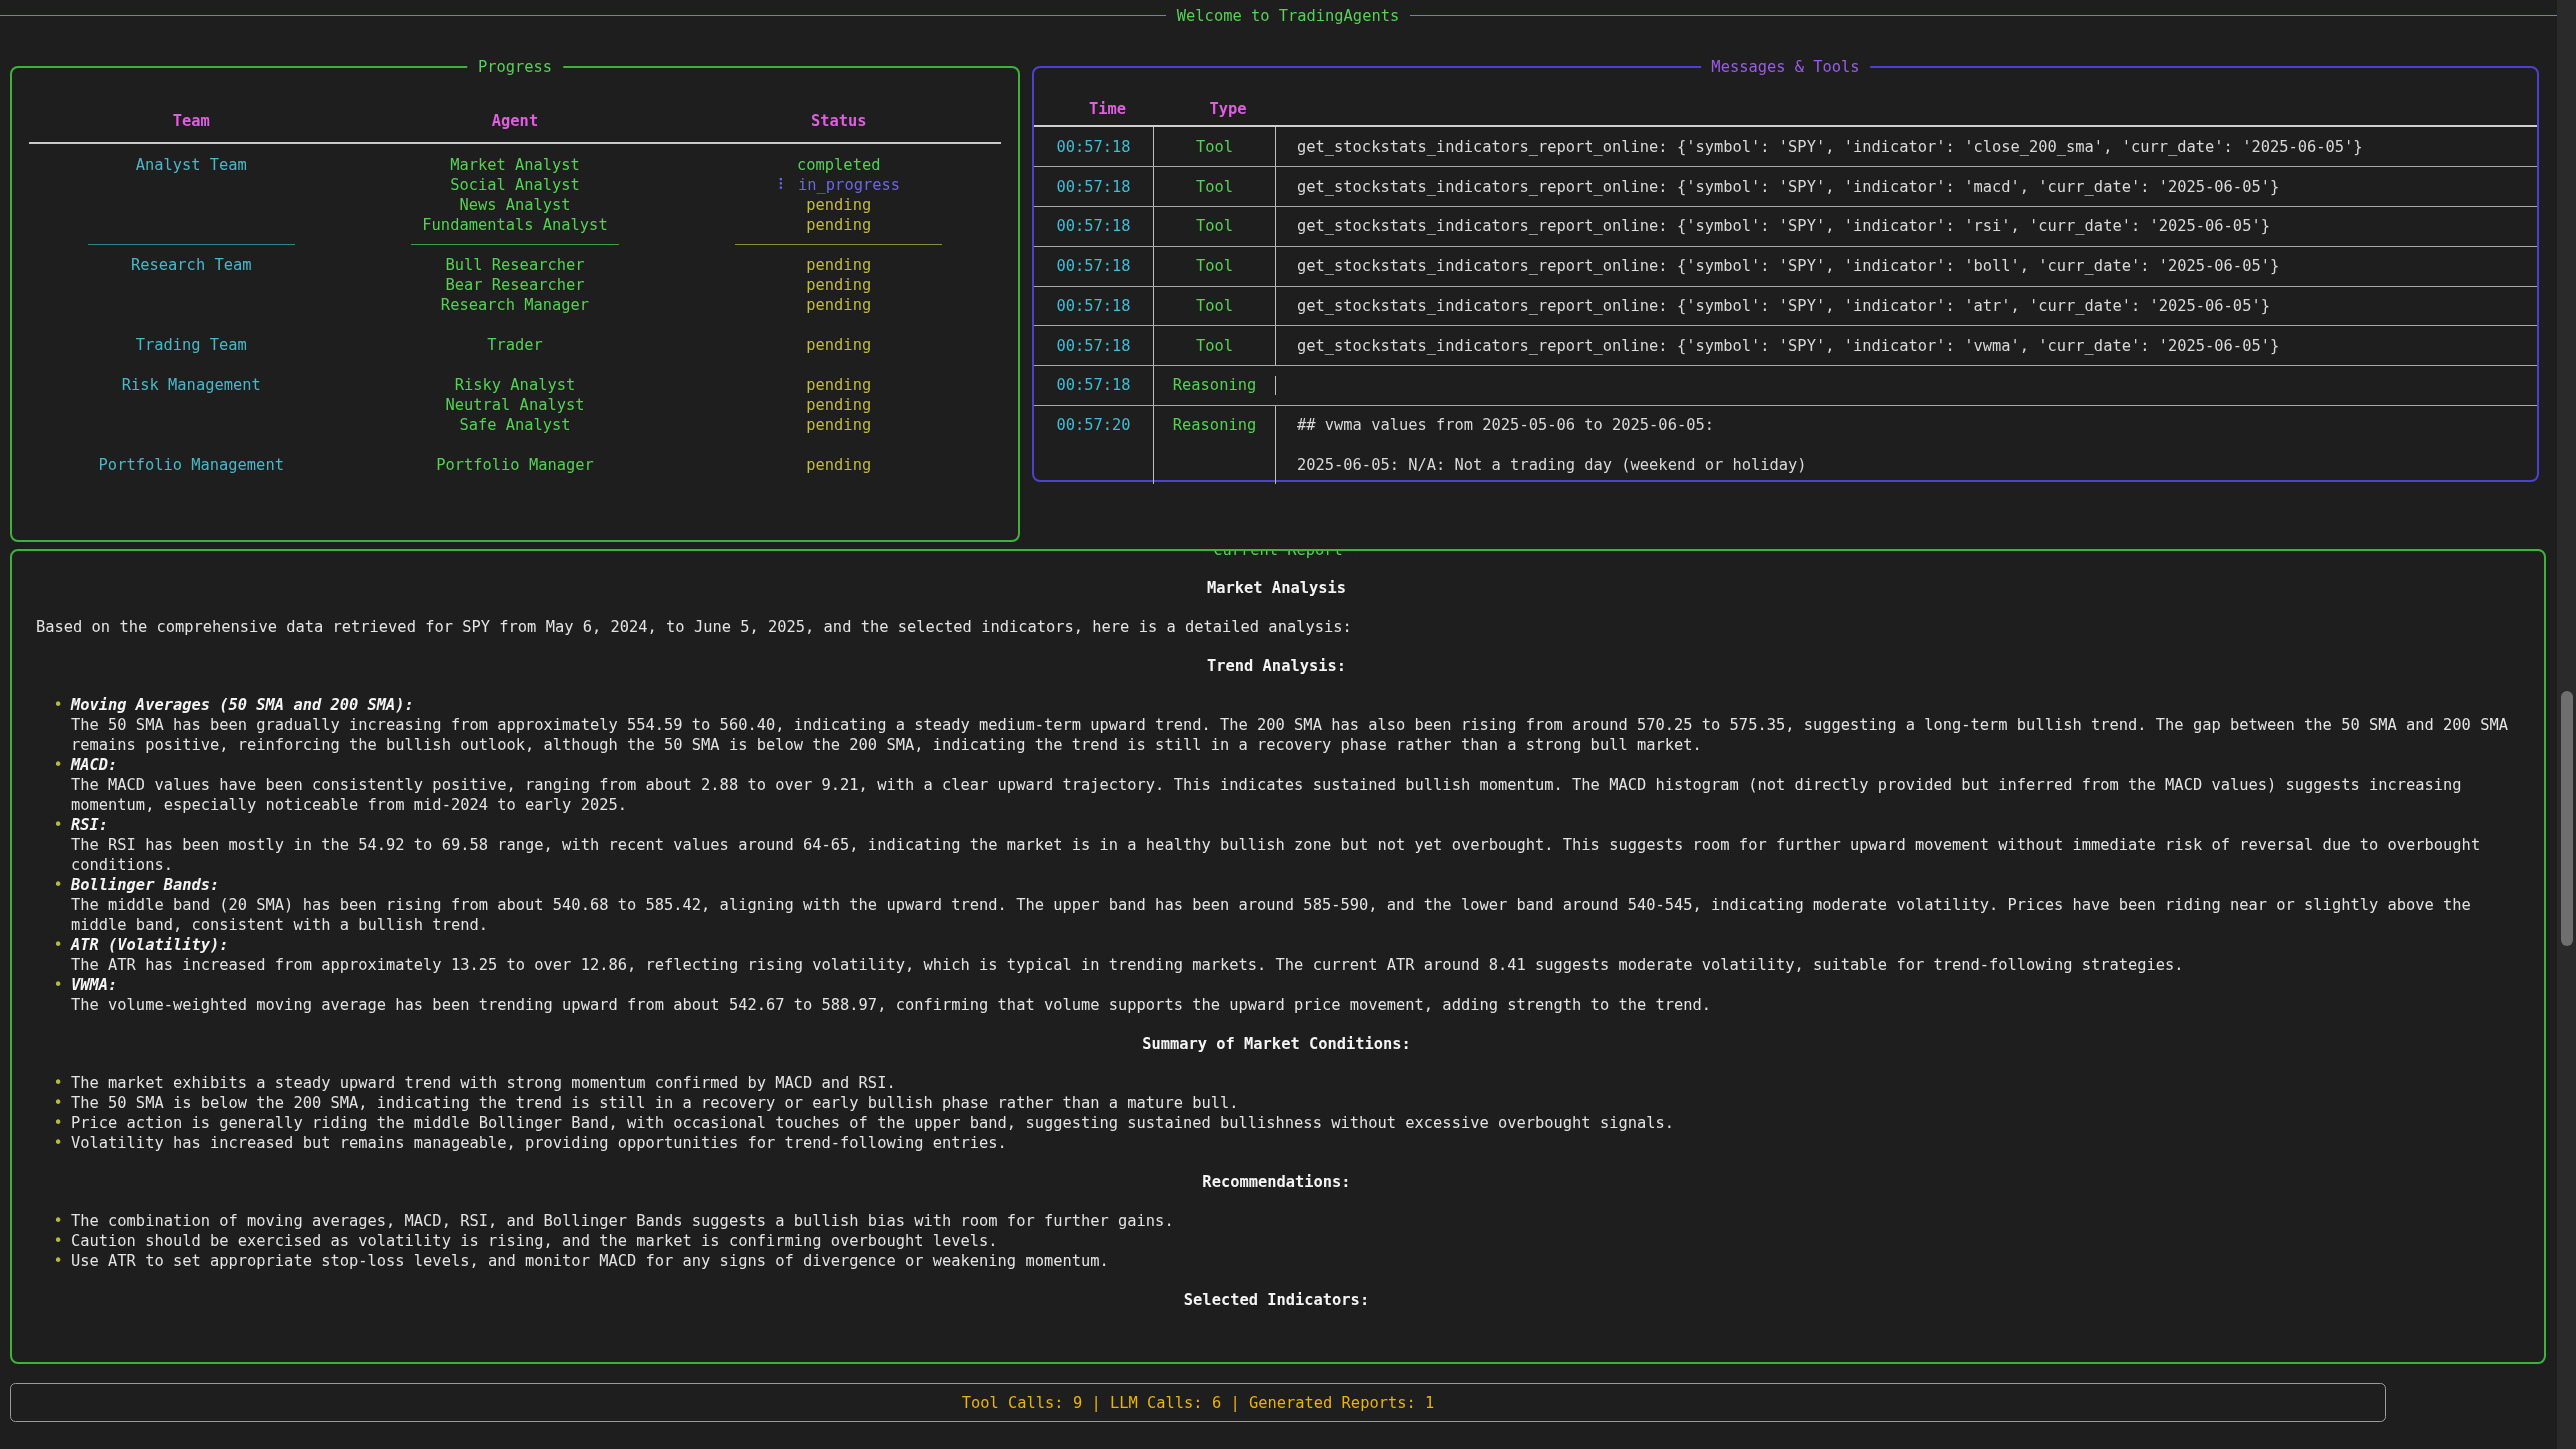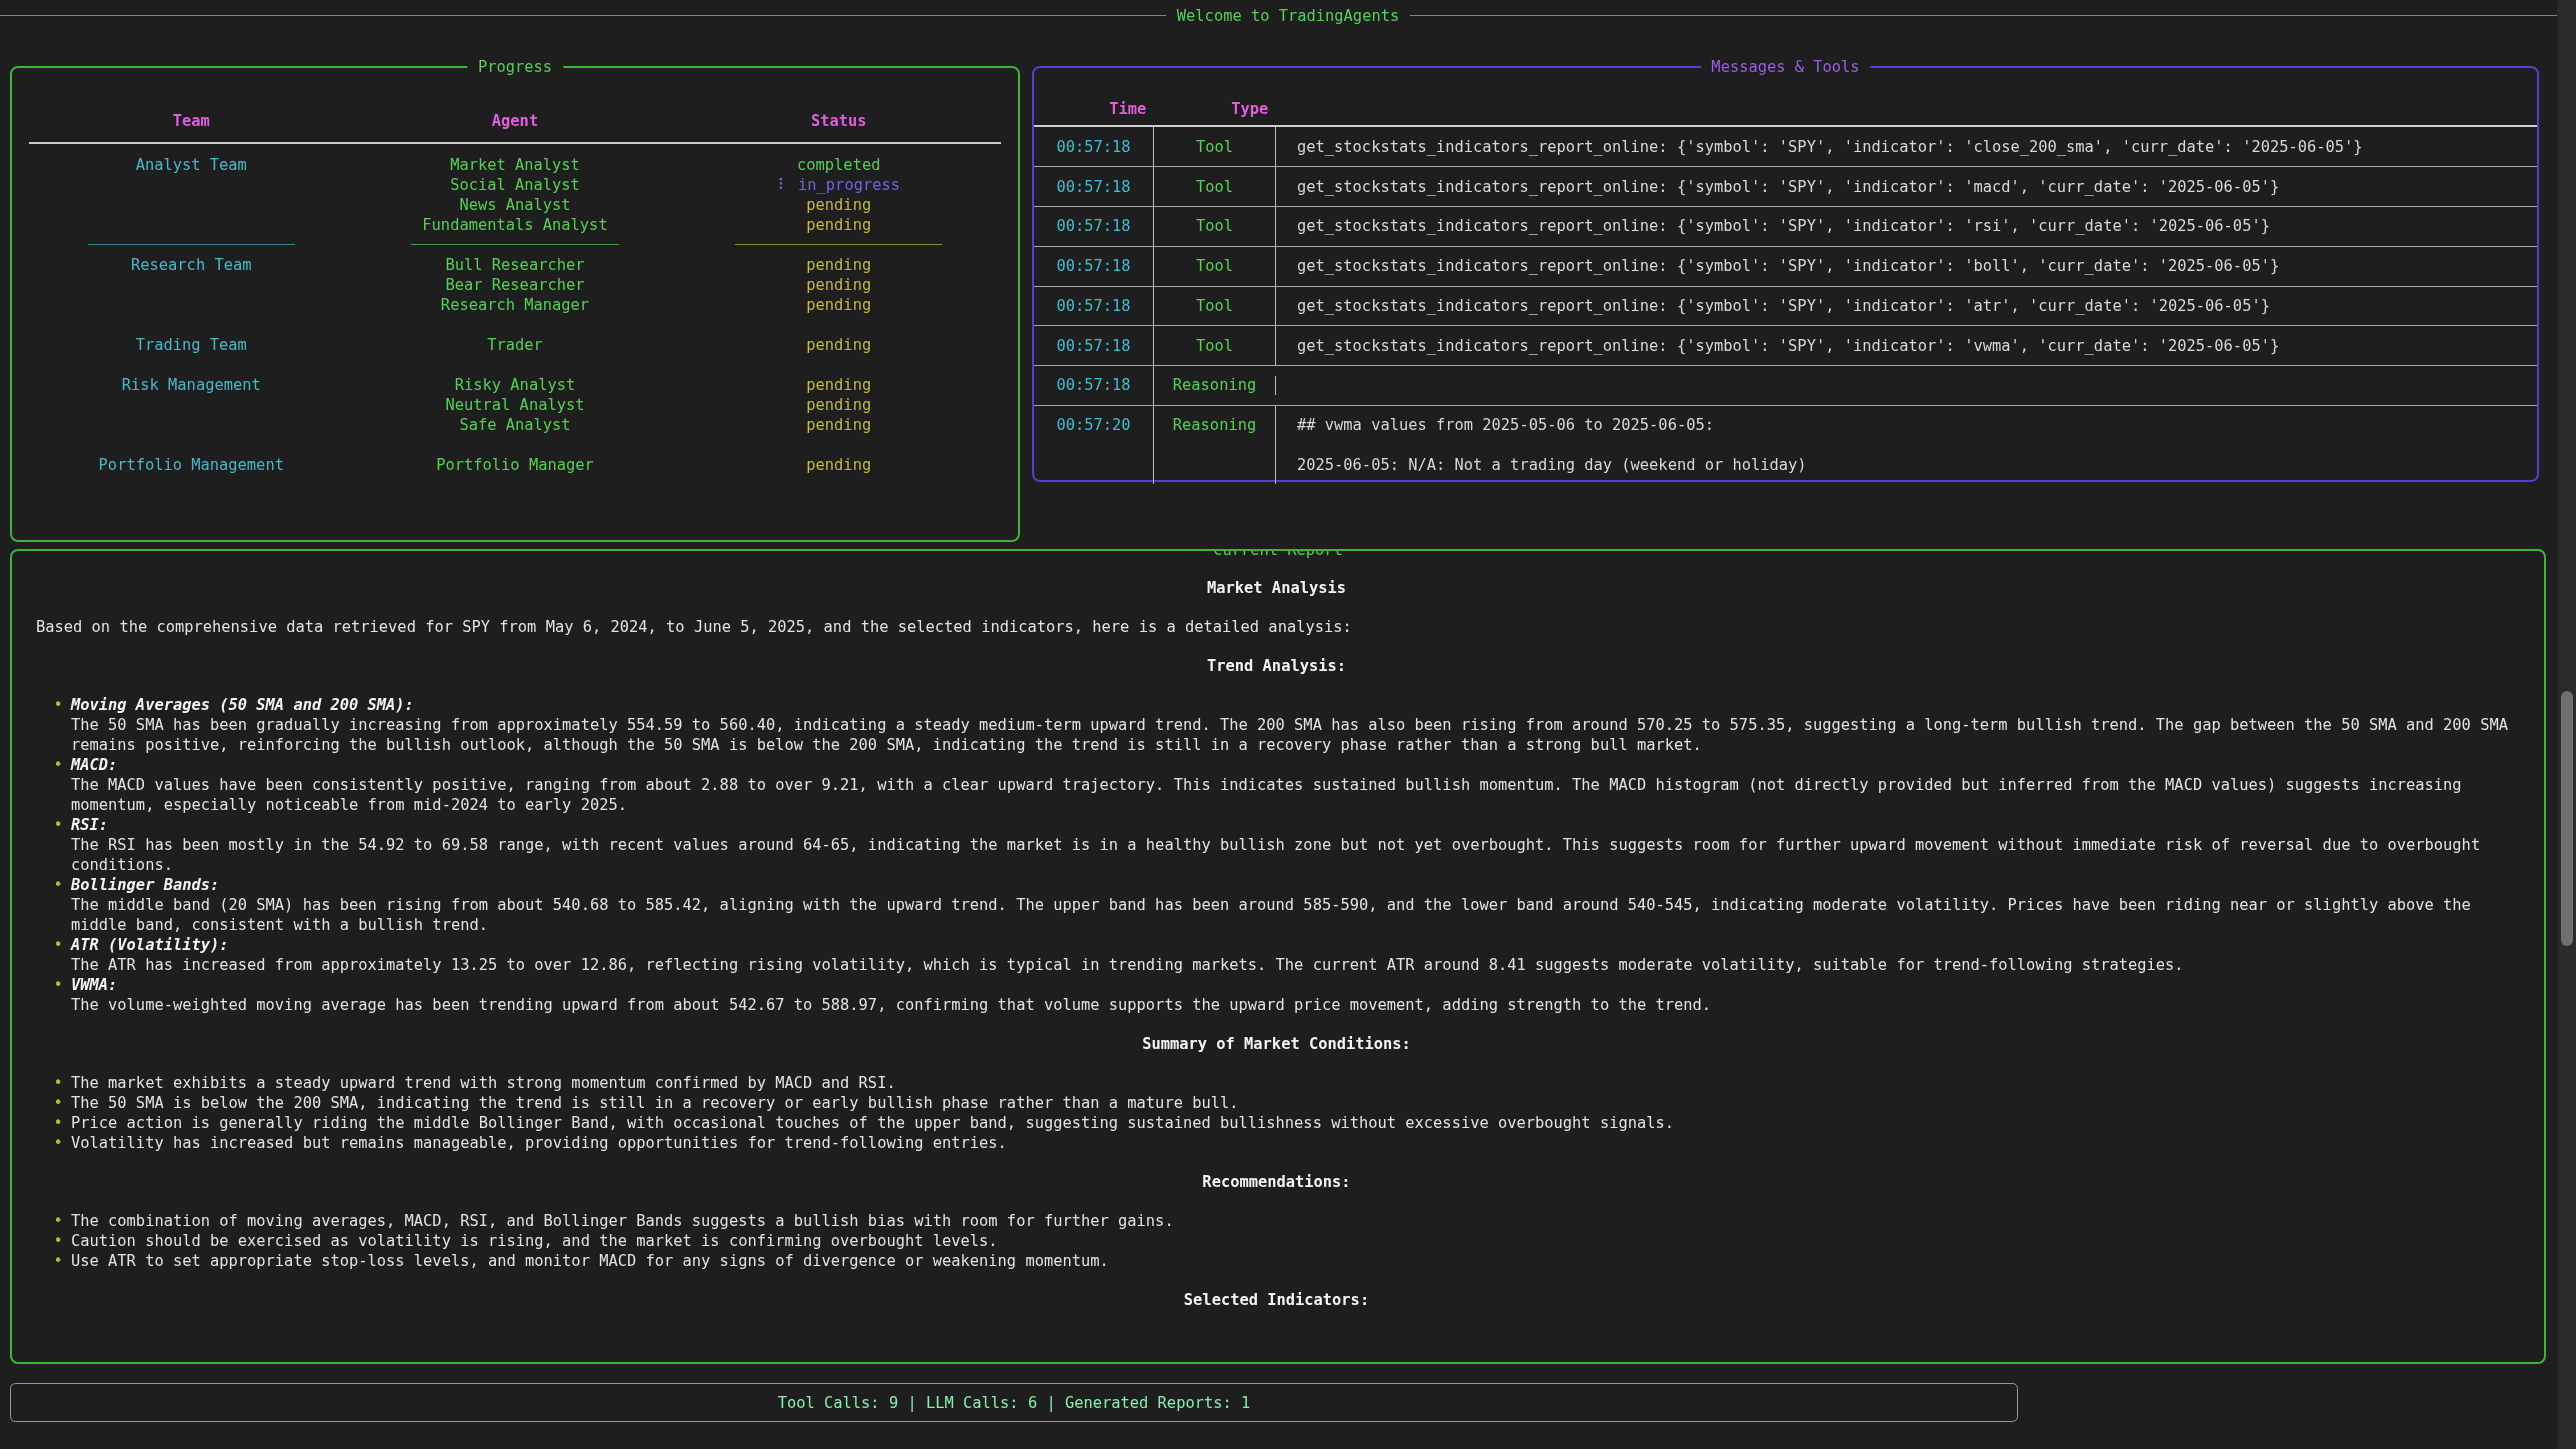--- a/index.html
+++ b/index.html
@@ -47,44 +47,44 @@
   .mt-panel .panel-title { color:#9a5ce6; }
   .mt-table { padding-top:24px; }
   .mt-row { display:grid; grid-template-columns:119px 122px 1fr; align-items:center; }
   .mt-row > div { padding:9.4px 6.7px; }
   .mt-row .col-time { text-align:center; color:#42bcd3; }
   .mt-row .col-type { text-align:center; color:#54d154; border-left:1.3px solid #bdbdbd; }
   .mt-row .col-content { color:#d8d8d8; padding-left:21px; border-left:1.3px solid #bdbdbd; white-space:nowrap; overflow:hidden; }
   .mt-row { border-bottom:1.3px solid #a9a9a9; }
   .mt-row.header { border-bottom:2px double #cfcfcf; }
   .mt-row.header > div { color:#e05ee0; font-weight:bold; padding:6.7px; text-align:left; }
-  .mt-row.header .h-time, .mt-row.header .h-type { text-align:right;margin-left:28px; }
+  .mt-row.header .h-time, .mt-row.header .h-type { text-align:center;margin-left:28px; }
   .mt-row.last { border-bottom:none; }
   .mt-row.last .col-time, .mt-row.last .col-type { align-self:start; }
   .mt-row.last .col-type, .mt-row.last .col-content { height:100%; }
   .content-line2 { margin-top:19.5px; }
 
   
   .report-panel { left:10px; top:549px; width:2536px; height:815px; border-color:#3cb43c; overflow:hidden; }
   .report-panel .panel-title { color:#55d155; }
   .report-body { padding:27px 27px 0 24px; color:#e3e3e3; }
   .r-heading { text-align:center; font-weight:bold; color:#f4f4f4; margin:19px 0; }
   .r-heading.first { margin-top:0; }
   .r-intro { margin:19px 0; }
   .r-list { margin-left:12px; }
   .r-item { position:relative; padding-left:23px; }
   .r-item::before { content:"•"; position:absolute; left:5.4px; top:0; color:#b9b93a; }
   .r-item .r-item-title { font-weight:bold; color:#f4f4f4; display:block;font-style:italic; }
   .r-point { position:relative; padding-left:23px; }
   .r-point::before { content:"•"; position:absolute; left:5.4px; top:0; color:#b9b93a; }
 
   
-  .footer-box { position:absolute; left:10px; top:1383px; width:2008px; height:39px;
+  .footer-box { position:absolute; left:10px; top:1383px; width:2376px; height:39px;
     border:1.3px solid #9b9b9b; border-radius:5.4px;
-    display:flex; align-items:center; justify-content:center; color:#86efac; }
+    display:flex; align-items:center; justify-content:center; color:#eab308; }
 
   
   .scrollbar-track { position:absolute; right:0; top:0; width:19px; height:1449px; background:#2a2a2a; }
   .scrollbar-thumb { position:absolute; right:3.4px; top:691px; width:11.4px; height:255px;
     background:#6f6f6f; border-radius:6px; }
 </style>
 </head>
 <body>
 
 <div class="top-rule">

